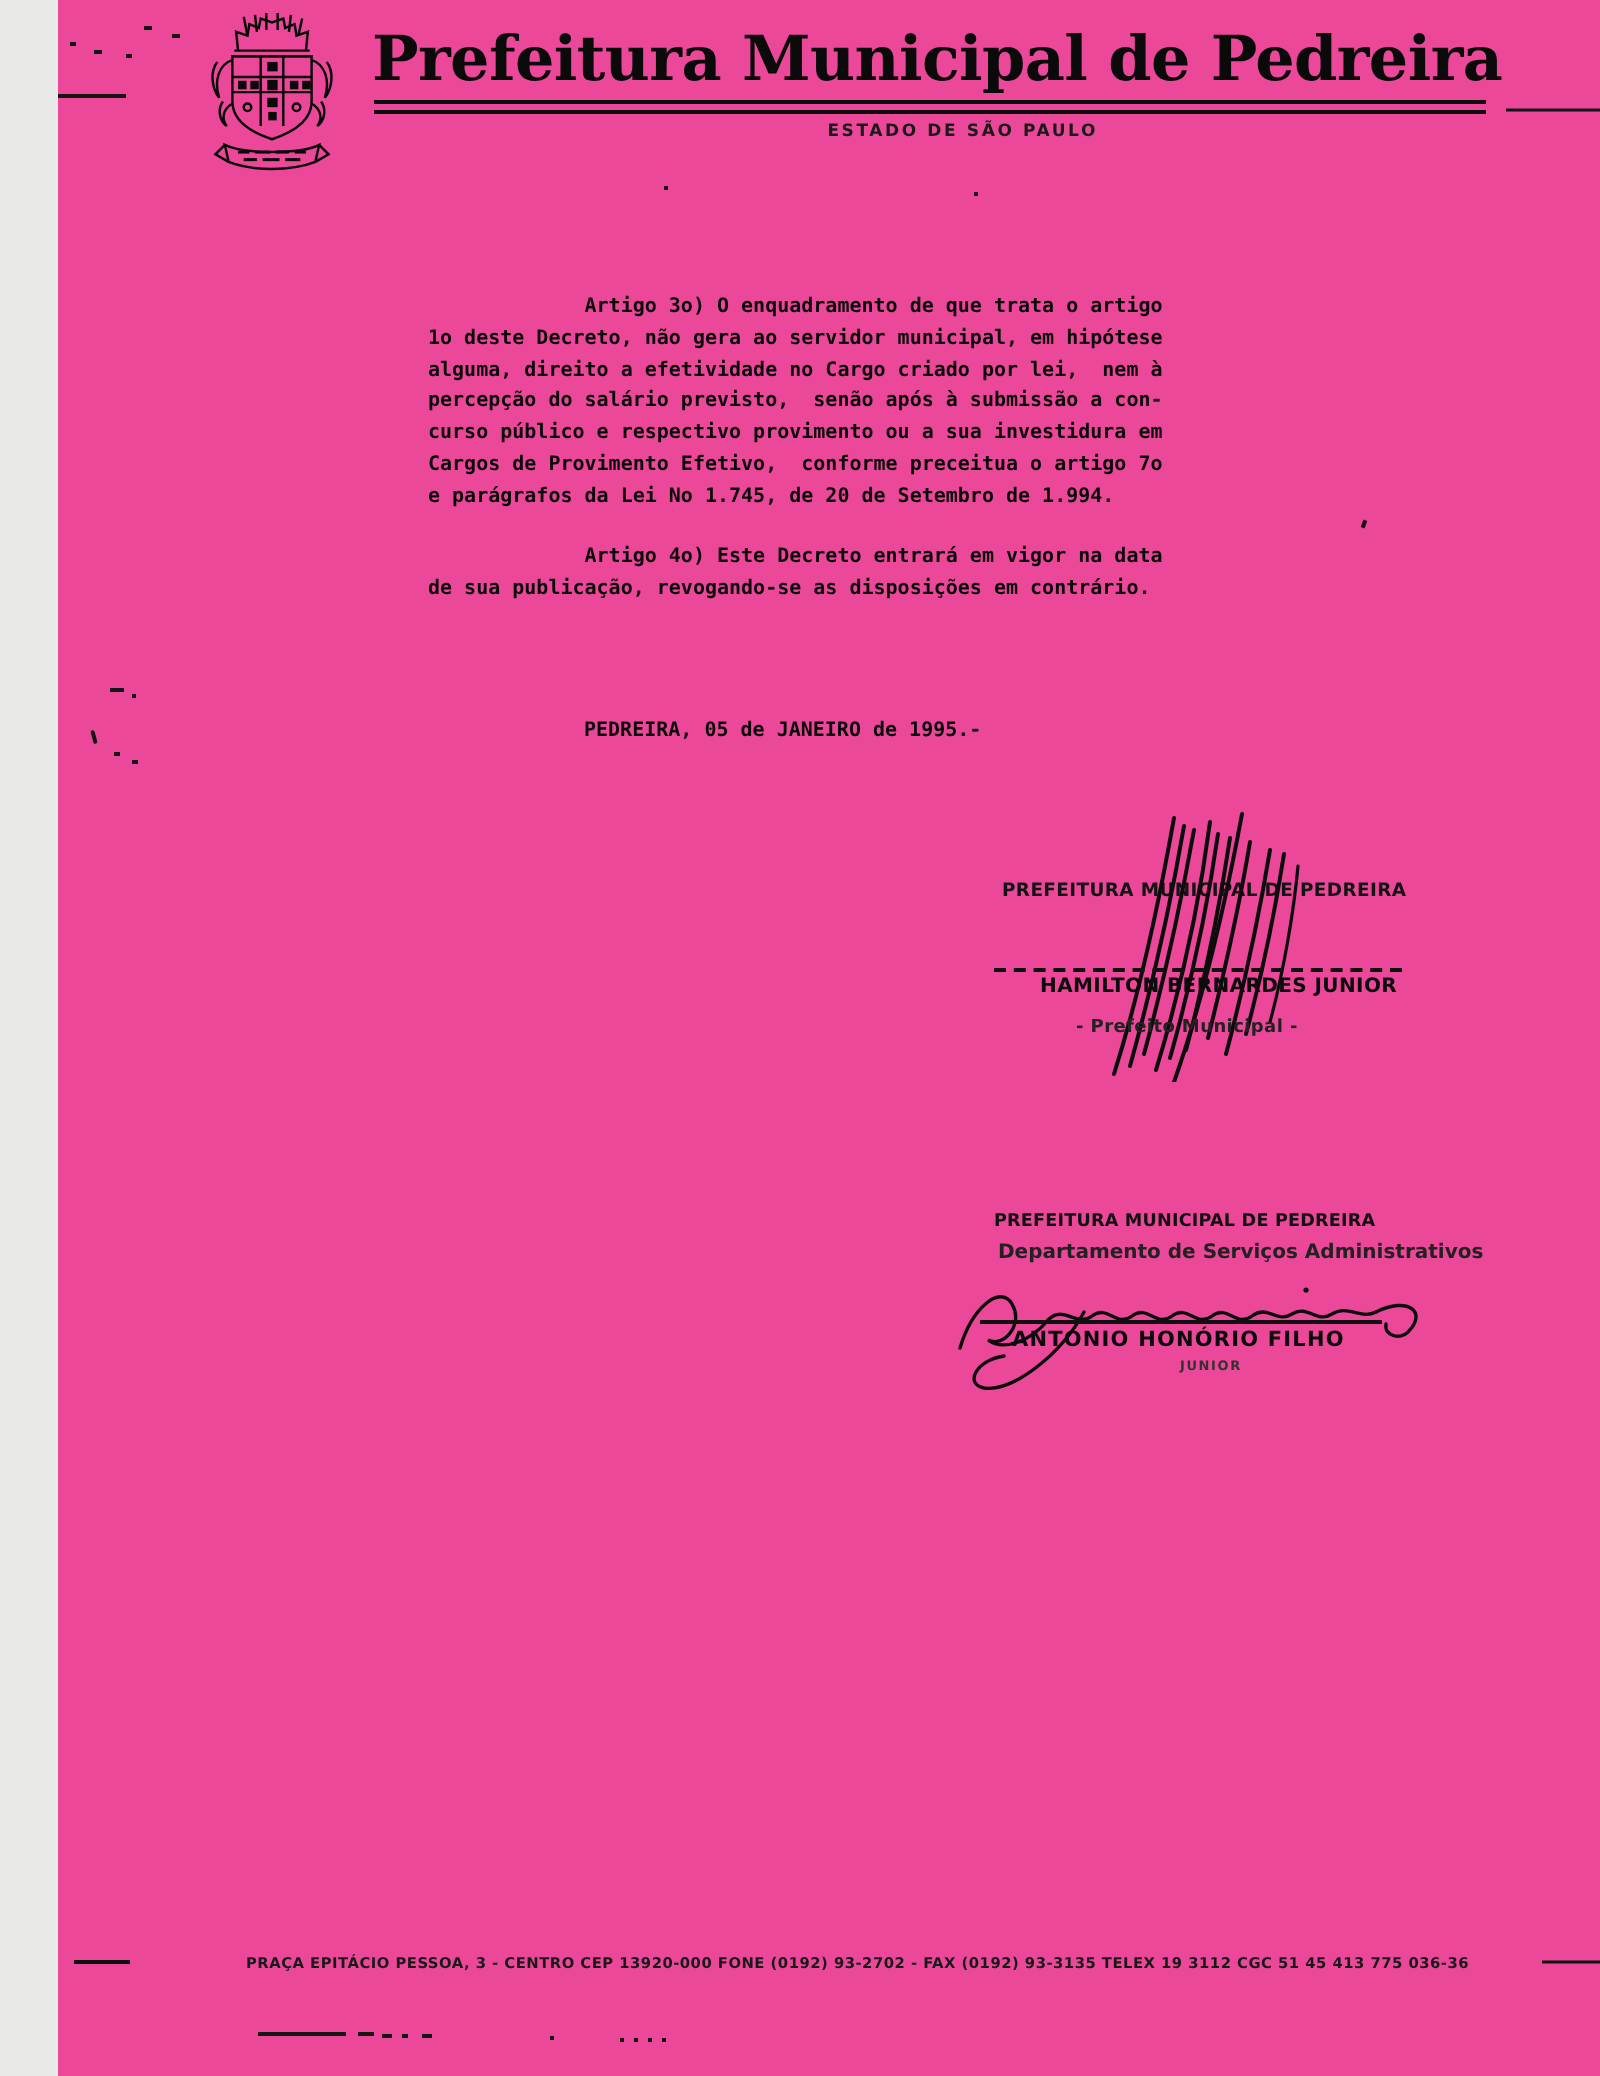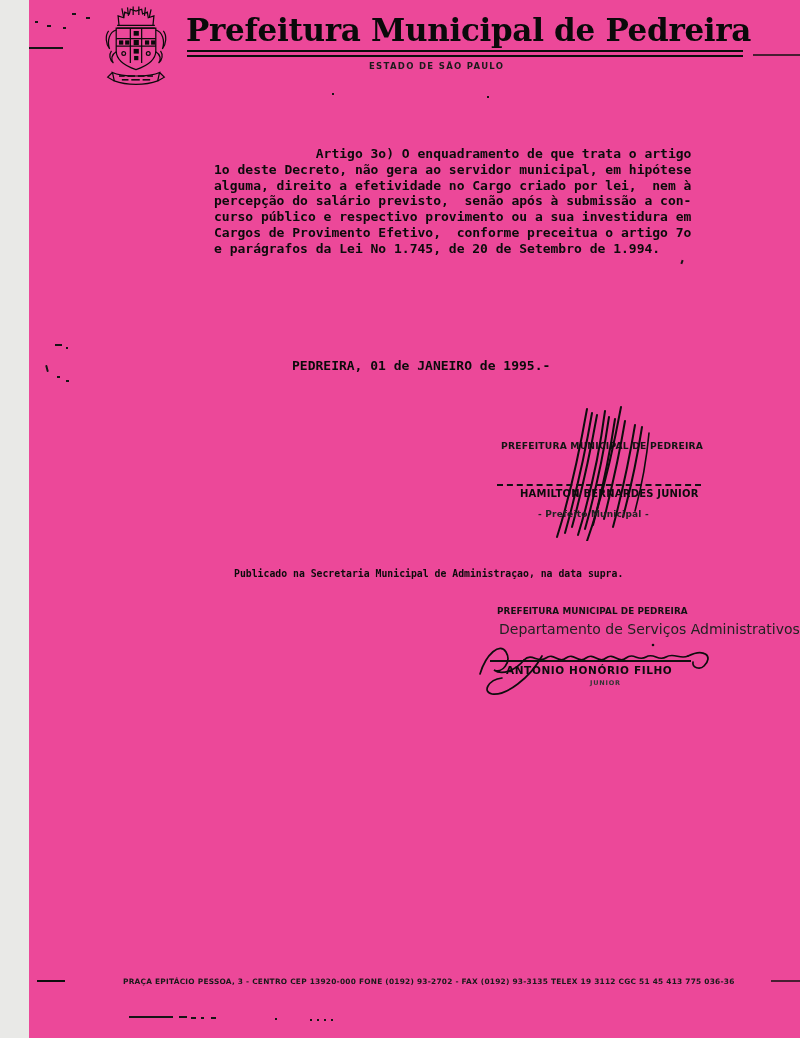--- a/index.html
+++ b/index.html
@@ -16,39 +16,39 @@
   .abs{position:absolute;}
   
   .doc-title{
     left:157px;top:12px;width:575px;
     font-family:"DejaVu Serif","Liberation Serif",serif;
     font-weight:bold;font-size:31px;letter-spacing:-0.3px;
     color:#0a0a0a;white-space:nowrap;
   }
   .title-rule{left:158px;top:50px;width:556px;height:3px;
     border-top:2px solid #0d0d0d;border-bottom:2px solid #0d0d0d;}
-  .state-sub{left:340px;top:61px;width:180px;text-align:left;
+  .state-sub{left:340px;top:61px;width:180px;text-align:right;
     font-size:8.5px;font-weight:bold;letter-spacing:1.3px;color:#1b1b1b;}
   
   .dotmatrix{
     font-family:"DejaVu Sans Mono","Liberation Mono",monospace;
     font-weight:bold;color:#0b0b0b;
-    white-space:pre;line-height:15.8px;font-size:13px;
+    white-space:pre;line-height:15.8px;font-size:10px;
   }
   .p1{left:185px;top:146px;}
   .p2{left:185px;top:271px;}
   .dateline{left:263px;top:358px;}
   .publine{left:205px;top:566px;font-size:9.8px;letter-spacing:0;}
   
   .stamp1{left:472px;top:440px;font-size:9.2px;font-weight:bold;letter-spacing:0.2px;white-space:nowrap;color:#141414;}
   .rule1{left:468px;top:484px;width:204px;height:0;border-top:2px dashed #111;}
   .name1{left:491px;top:488px;font-size:10px;font-weight:bold;letter-spacing:0.2px;white-space:nowrap;}
   .role1{left:509px;top:509px;font-size:9px;font-weight:bold;letter-spacing:0.2px;white-space:nowrap;color:#222;}
   .stamp2{left:468px;top:606px;font-size:8.8px;font-weight:bold;letter-spacing:0.1px;white-space:nowrap;color:#121212;}
-  .dept2{left:470px;top:621px;font-size:14px;font-weight:400;white-space:nowrap;color:#222;}
+  .dept2{left:470px;top:621px;font-size:10px;font-weight:700;white-space:nowrap;color:#222;}
   .rule2{left:461px;top:660px;width:201px;height:0;border-top:2px solid #111;}
   .name2{left:477px;top:664px;font-size:10.5px;font-weight:bold;letter-spacing:0.6px;white-space:nowrap;}
   .role2{left:561px;top:679px;font-size:6.5px;font-weight:bold;letter-spacing:0.8px;color:#333;}
   
   .footer-line-left{left:8px;top:980px;width:28px;height:2px;background:#0e0e0e;}
   .footer-text{left:50px;top:977px;width:700px;font-size:7.4px;font-weight:600;
     letter-spacing:0.25px;white-space:nowrap;color:#1a1a1a;padding-left:44px;}
   
   .spk{position:absolute;background:#151515;}
   svg{display:block;}
@@ -116,21 +116,23 @@
     </svg>
   </div>
 
   <div class="abs dotmatrix p1">             Artigo 3o) O enquadramento de que trata o artigo
 1o deste Decreto, não gera ao servidor municipal, em hipótese
 alguma, direito a efetividade no Cargo criado por lei,  nem à
 percepção do salário previsto,  senão após à submissão a con-
 curso público e respectivo provimento ou a sua investidura em
 Cargos de Provimento Efetivo,  conforme preceitua o artigo 7o
 e parágrafos da Lei No 1.745, de 20 de Setembro de 1.994.</div>
-  <div class="abs dotmatrix dateline">PEDREIRA, 01 de JANEIRO de 1995.-</div>
+  <div class="abs dotmatrix p2">             Artigo 4o) Este Decreto entrará em vigor na data
+de sua publicação, revogando-se as disposições em contrário.</div>
+  <div class="abs dotmatrix dateline">PEDREIRA, 05 de JANEIRO de 1995.-</div>
 
   <div class="abs stamp1">PREFEITURA MUNICIPAL DE PEDREIRA</div>
   <div class="abs" style="left:518px;top:399px;">
     <svg width="120" height="142" viewBox="0 0 120 142" fill="none" stroke="#0d0d0d" stroke-width="2" stroke-linecap="round">
       <path d="M10,138 C22,100 32,55 40,10"></path>
       <path d="M18,134 C28,98 38,55 45,14"></path>
       <path d="M25,128 C34,95 43,55 50,16"></path>
       <path d="M31,136 C42,100 52,58 58,12"></path>
       <path d="M38,130 C47,98 56,60 62,18"></path>
       <path d="M46,126 C54,96 62,60 68,20"></path>
@@ -138,21 +140,20 @@
       <path d="M57,120 C64,92 72,58 78,22"></path>
       <path d="M66,128 C74,98 82,62 88,26"></path>
       <path d="M76,118 C83,92 90,60 95,28"></path>
       <path d="M88,112 C95,86 100,56 102,34" stroke-width="1.6"></path>
     </svg>
   </div>
   <div class="abs rule1"></div>
   <div class="abs name1">HAMILTON BERNARDES JUNIOR</div>
   <div class="abs role1">-  Prefeito  Municipal  -</div>
 
-  <div class="abs dotmatrix publine">Publicado na Secretaria Municipal de Administraçao, na data supra.</div>
 
   <div class="abs stamp2">PREFEITURA MUNICIPAL DE PEDREIRA</div>
   <div class="abs dept2">Departamento de Serviços Administrativos</div>
   <div class="abs" style="left:443px;top:630px;">
     <svg width="252" height="74" viewBox="0 0 252 74" fill="none" stroke="#0d0d0d" stroke-width="1.7" stroke-linecap="round">
       <path d="M8,44 C14,24 28,12 34,22 C40,32 30,44 22,40 C30,46 44,40 52,30"></path>
       <path d="M52,30 C60,22 66,34 74,28 C82,22 86,34 94,28 C102,22 106,34 114,28 C122,22 126,34 134,28 C142,22 146,34 154,28 C162,22 166,32 174,27 C182,22 186,32 194,27 C202,22 208,30 216,26"></path>
       <path d="M70,26 C58,48 34,66 20,64 C10,62 16,50 30,48"></path>
       <path d="M216,26 C232,18 242,26 232,36 C228,40 220,38 221,32"></path>
       <circle cx="181" cy="15" r="1.3" fill="#0d0d0d" stroke="none"></circle>

